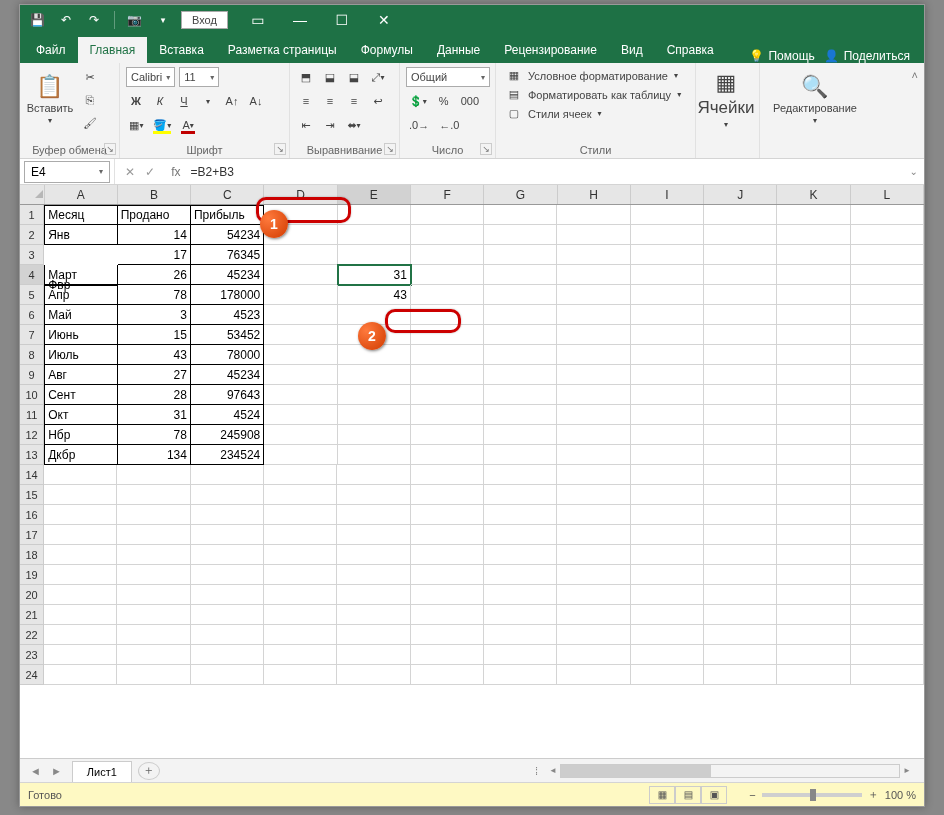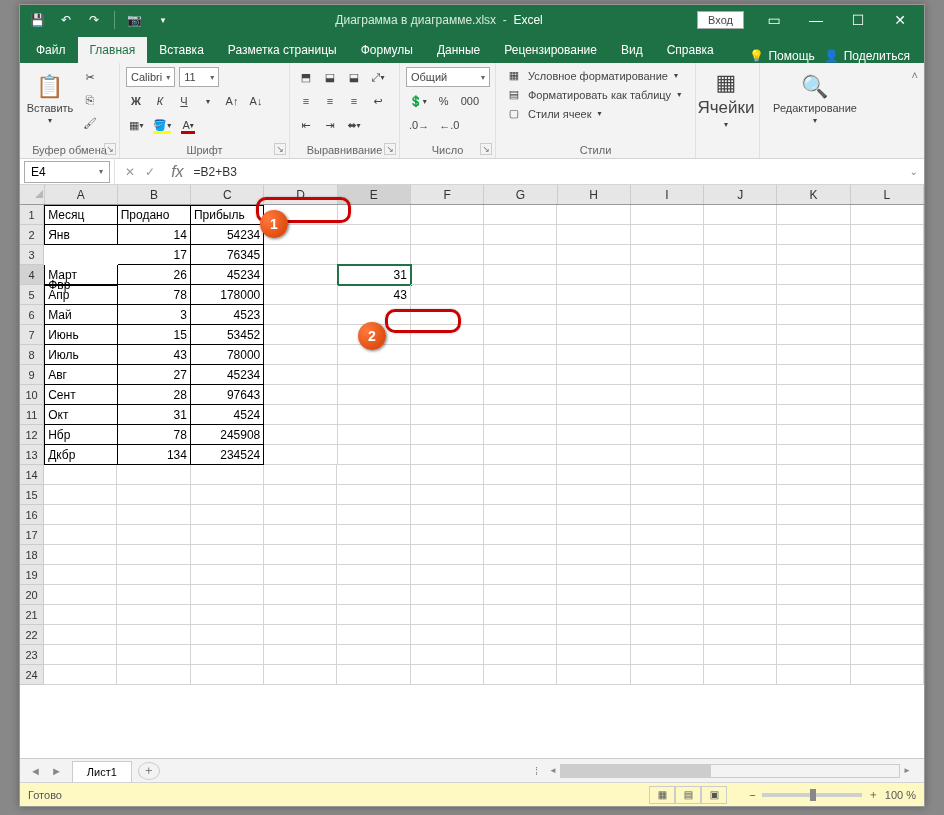--- a/index.html
+++ b/index.html
@@ -40,21 +40,21 @@
 .combo .arr { font-size:8px; color:#666; margin-left:auto;}
 .menuline { display:flex; align-items:center; gap:6px; cursor:pointer; padding:2px 4px; font-size:11px;}
 .menuline .ic { width:16px; display:inline-flex; justify-content:center;}
 
 
 .fbar { height: 26px; border-bottom:1px solid #d4d4d4; display:flex; align-items:center; font-size:12px; background:#fff; position:relative;}
 .namebox { width:86px; height:22px; border:1px solid #ababab; margin:2px 4px; padding:0 6px; display:flex; align-items:center; justify-content:space-between; font-size:12px;}
 .namebox .arr { font-size:8px; color:#666; }
 .fxbtns { display:flex; align-items:center; gap:10px; padding:0 10px; color:#999; border-left:1px solid #e1e1e1; height:100%;}
 .fxbtns span { cursor:pointer; }
-.fxlabel { font-style:italic; color:#777; font-size:16px; padding:0 6px;}
+.fxlabel { color:#777; font-size:12px; padding:0 6px;}
 .formula-input { flex:1; height:22px; border:none; outline:none; font-size:12px; padding:0 4px; color:#333;}
 .fbar .expand { padding:0 6px; color:#888; font-size:10px;}
 
 
 .gridwrap { flex:1; display:flex; flex-direction:column; overflow:hidden; background:#fff; position:relative;}
 .colheads { display:flex; height:20px; background:#e6e6e6; border-bottom:1px solid #999; font-size:12px;}
 .corner { width:30px; border-right:1px solid #ccc; background:#e6e6e6; display:flex; align-items:center; justify-content:flex-end;}
 .corner::after { content:''; width:0; height:0; border-left:8px solid transparent; border-bottom:8px solid #b7b7b7; margin:0 1px 1px 0;}
 .ch { width:90px; border-right:1px solid #ccc; display:flex; align-items:center; justify-content:center; color:#333; cursor:pointer;}
 .gridbody { flex:1; overflow:auto; position:relative; }
@@ -99,23 +99,20 @@
 <div class="window">
 
   <div class="titlebar">
     <div class="qat">
       <span>💾</span>
       <span>↶</span>
       <span>↷</span>
       <span class="sep"></span>
       <span>📷</span>
       <span style="font-size:9px;">▾</span>
-    </div>
-    <div class="title">
-      <span>Диаграмма в диаграмме.xlsx</span> &nbsp;-&nbsp; <span class="app">Excel</span>
     </div>
     <div class="ctrls">
       <span class="login">Вход</span>
       <span class="btn">▭</span>
       <span class="btn">—</span>
       <span class="btn">☐</span>
       <span class="btn">✕</span>
     </div>
   </div>
 

